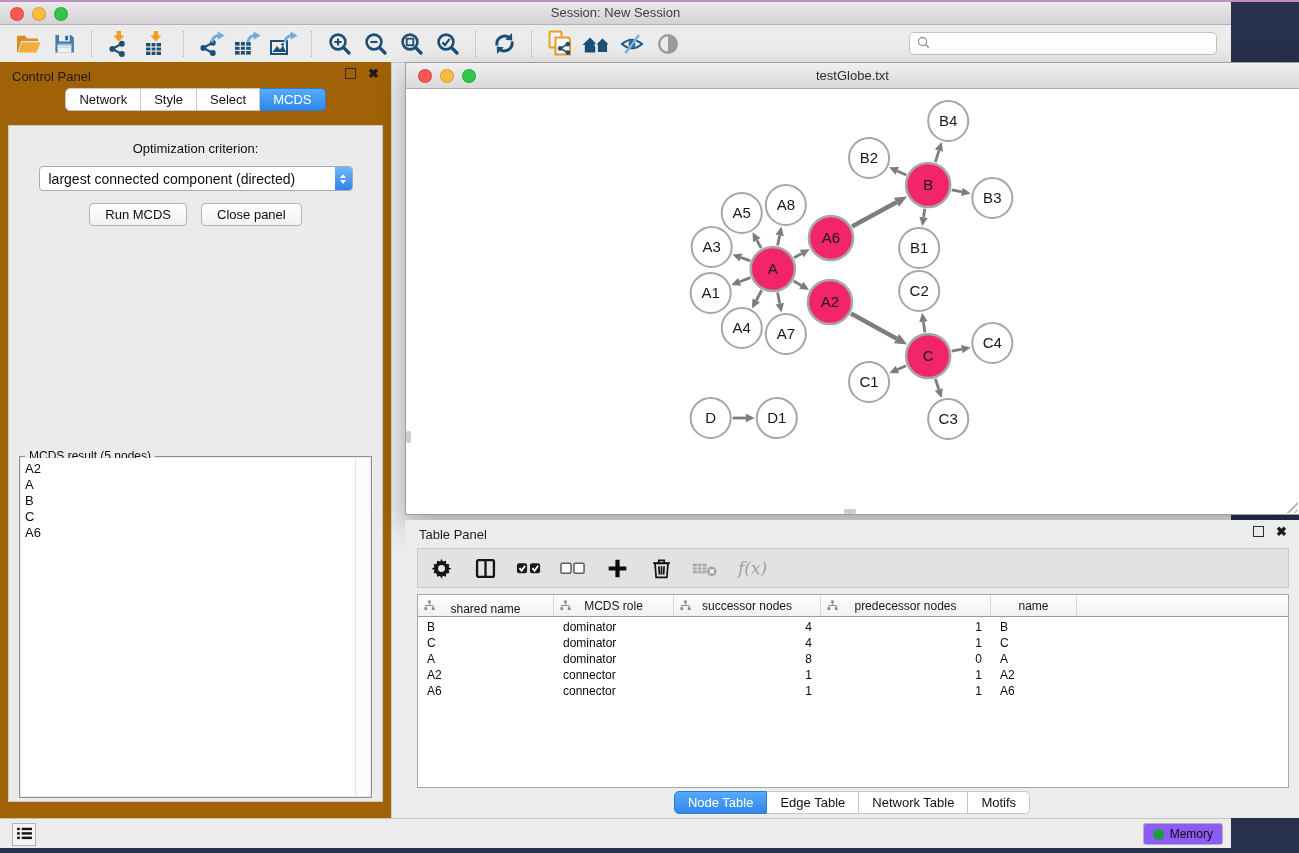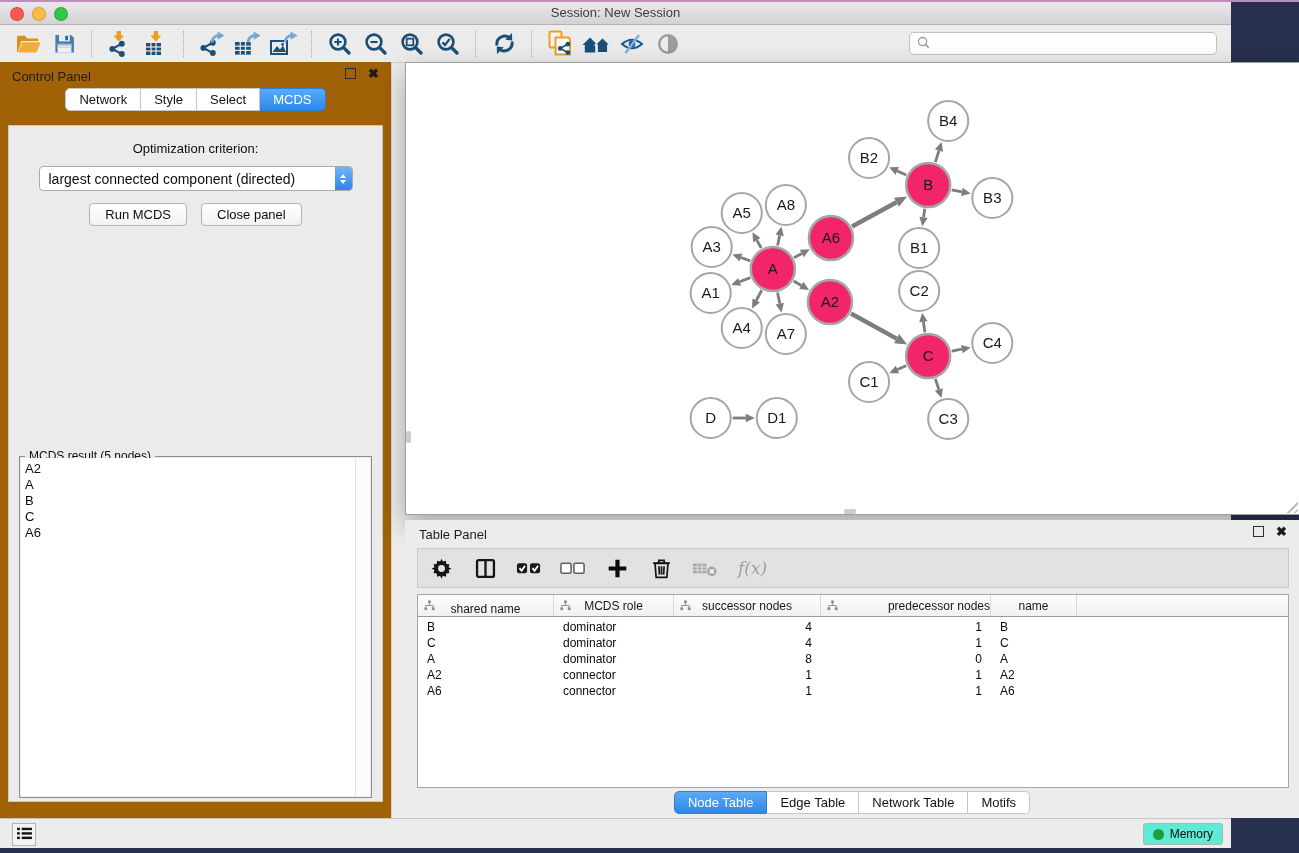--- a/index.html
+++ b/index.html
@@ -74,21 +74,21 @@
   .th.filler{flex:1;border-right:none}
   .tbody{padding-top:2px}
   .tr{display:flex;height:16px;align-items:center}
   .td{box-sizing:border-box;padding:0 9px;white-space:nowrap;overflow:hidden;color:#0A0A0A}
   .td.filler{flex:1}
   .tp-tabs{position:absolute;left:0;right:0;top:271px;display:flex;justify-content:center}
 
   
   .status-bar{position:absolute;left:0;right:0;bottom:0;height:30px;background:#ECECEC;border-top:1px solid #C3C3C3;box-sizing:border-box}
   .list-btn{position:absolute;left:12px;top:4px;width:22px;height:21px;background:#F4F4F4;border:1px solid #B2B2B2;display:flex;align-items:center;justify-content:center}
-  .memory-btn{position:absolute;right:8px;top:4px;height:20px;background:#5eead4;border:1px solid #B2B2B2;border-radius:3px;display:flex;align-items:center;gap:6px;padding:0 9px;font-size:12px;color:#0E0E0E}
+  .memory-btn{position:absolute;right:8px;top:4px;height:20px;background:#8b5cf6;border:1px solid #B2B2B2;border-radius:3px;display:flex;align-items:center;gap:6px;padding:0 9px;font-size:12px;color:#0E0E0E}
   .mem-dot{width:11px;height:11px;border-radius:50%;background:#1E9E38}
 </style>
 </head>
 <body>
 
 <div class="top-strip"></div>
 
 <div class="app">
 
   <div class="titlebar">
@@ -308,20 +308,28 @@
             <div class="list-item">B</div>
             <div class="list-item">C</div>
             <div class="list-item">A6</div>
           </div>
         <div class="result-scroll"></div>
       </div>
     </div>
   </div>
 
   <div class="network-window">
+    <div class="nw-titlebar">
+      <div class="traffic">
+        <span class="light l-red"></span>
+        <span class="light l-yellow"></span>
+        <span class="light l-green"></span>
+      </div>
+      <div class="nw-title">testGlobe.txt</div>
+    </div>
     <div class="nw-canvas">
       <svg id="graph-svg" viewBox="0 0 891 425" preserveAspectRatio="none">
           <g>
             <line x1="343.61836564142186" y1="188.66385846138508" x2="332.90961104649676" y2="192.80918282071093" stroke="#7D7D7D" stroke-width="2.8"></line>
             <polygon points="324.51649816202996,196.05812974373035 331.3934358157544,188.89239680795976 334.4257862772391,196.7259688334621" fill="#7D7D7D"></polygon>
           </g>
           <g>
             <line x1="386.770230851547" y1="192.02487049300092" x2="394.44093257912283" y2="196.46580307212375" stroke="#7D7D7D" stroke-width="2.8"></line>
             <polygon points="402.229769148453,200.97512950699908 392.3365802428477,200.1005934711445 396.545284915398,192.831012673103" fill="#7D7D7D"></polygon>
           </g>
@@ -581,21 +589,21 @@
             <span class="hier"><svg width="11" height="11" viewBox="0 0 12 12">
                 <g fill="#8A8A8A">
                   <rect x="4.5" y="0.5" width="3" height="3"></rect>
                   <rect x="0.5" y="8" width="3" height="3"></rect>
                   <rect x="8.5" y="8" width="3" height="3"></rect>
                 </g>
                 <path d="M6 3.5 V6 M2 8 V6 H10 V8" stroke="#8A8A8A" fill="none"></path>
               </svg></span>
             <span>successor nodes</span>
           </div>
-          <div class="th" style="width: 170px; justify-content: flex-end;">
+          <div class="th" style="width: 170px;">
             <span class="hier"><svg width="11" height="11" viewBox="0 0 12 12">
                 <g fill="#8A8A8A">
                   <rect x="4.5" y="0.5" width="3" height="3"></rect>
                   <rect x="0.5" y="8" width="3" height="3"></rect>
                   <rect x="8.5" y="8" width="3" height="3"></rect>
                 </g>
                 <path d="M6 3.5 V6 M2 8 V6 H10 V8" stroke="#8A8A8A" fill="none"></path>
               </svg></span>
             <span>predecessor nodes</span>
           </div>

